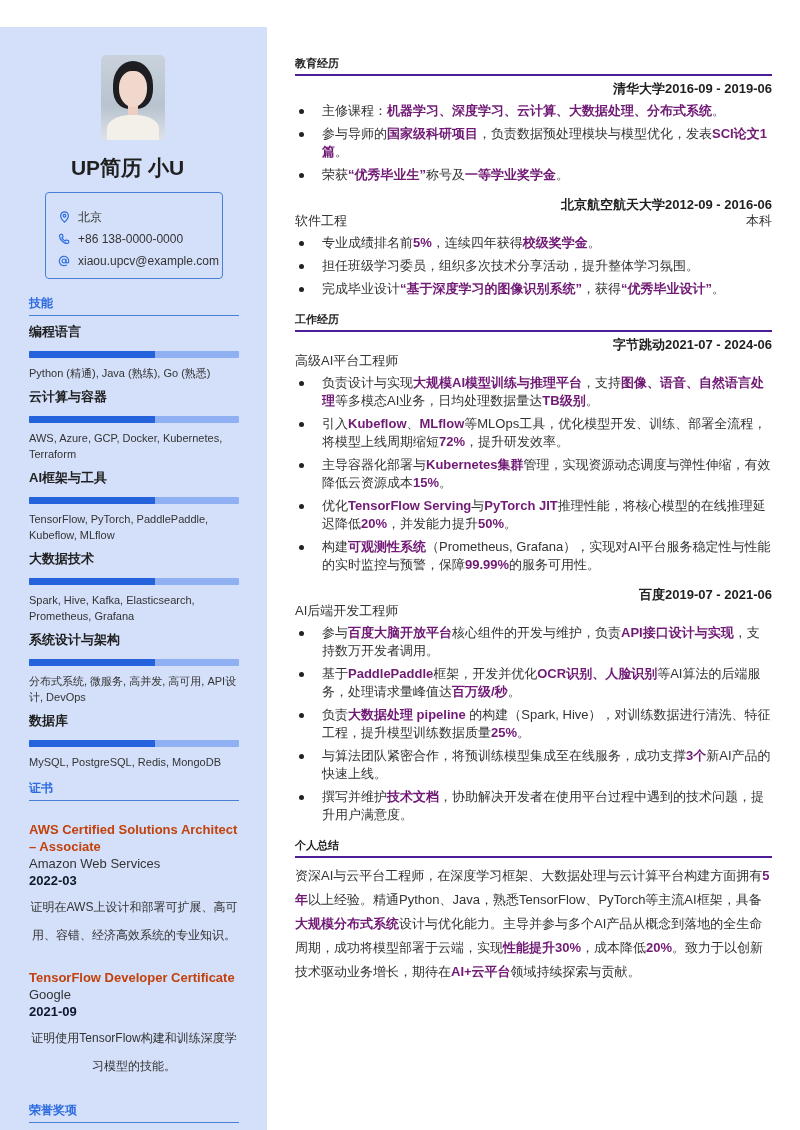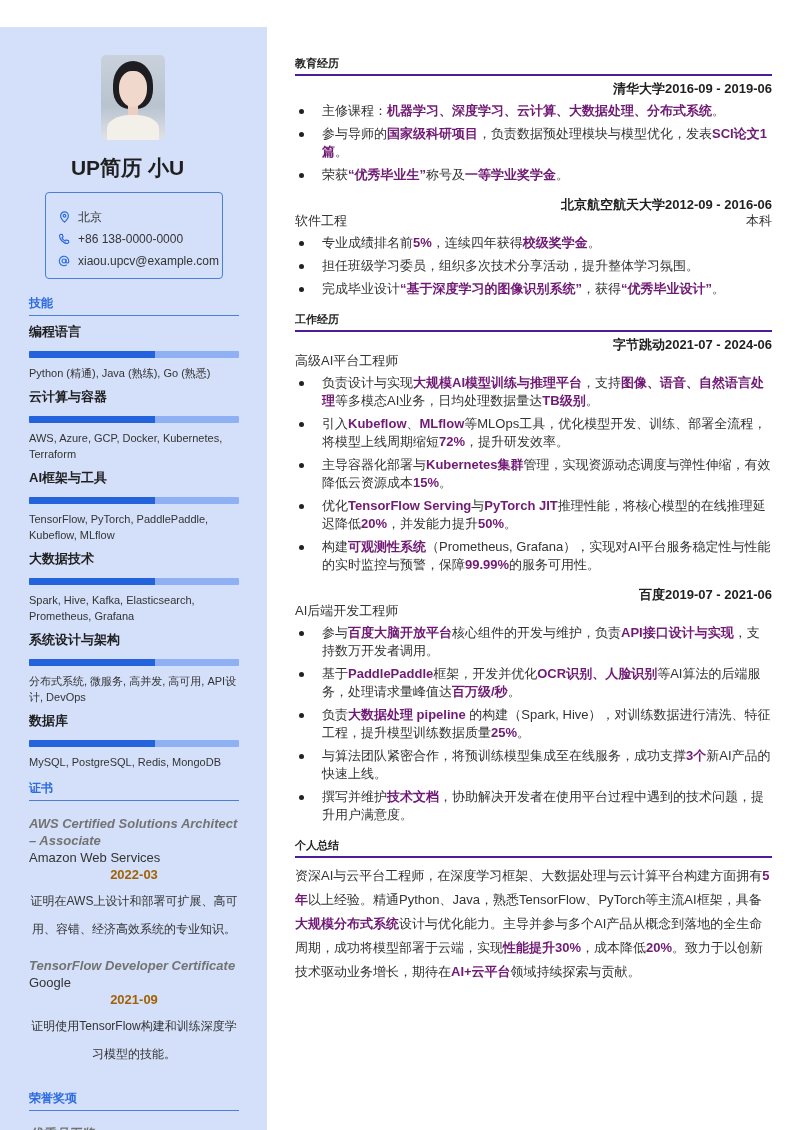--- a/index.html
+++ b/index.html
@@ -29,23 +29,23 @@
   .contact-row { display: flex; align-items: center; height: 22px; font-size: 12px; color: #333; }
   .contact-row .ico { width: 14px; height: 14px; margin-right: 7px; color: #2c6ae0; display: inline-flex; align-items: center; justify-content: center; }
 
   .sb-sections { position: absolute; left: 29px; top: 268px; width: 210px; }
   .sb-heading { color: #2c6ae0; font-size: 12px; font-weight: bold; padding-bottom: 3px; border-bottom: 1.5px solid #4a7fd6; margin-bottom: 6px; }
   .skill-name { font-size: 13px; font-weight: bold; color: #1f1f1f; margin-top: 2px; height: 20px; line-height: 20px; }
   .skill-bar { position: relative; height: 7px; margin: 9px 0 7px 0; background: #8fb0f2; border-radius: 1px; }
   .skill-bar .fill { position: absolute; left: 0; top: 0; height: 7px; background: #2563dc; border-radius: 1px 0 0 1px; }
   .skill-desc { font-size: 11px; color: #333; line-height: 16px; margin-bottom: 6px; }
 
-  .cert-title { font-size: 13px; font-weight: bold; color: #737373; line-height: 17px; margin-top: 14px; font-style: italic; }
+  .cert-title { font-size: 13px; font-weight: bold; color: #c2410c; line-height: 17px; margin-top: 20px; }
   .cert-org { font-size: 13px; color: #333; line-height: 17px; }
-  .cert-date { font-size: 13px; font-weight: bold; color: #a16207; line-height: 17px; text-align: center; }
+  .cert-date { font-size: 13px; font-weight: bold; color: #0f172a; line-height: 17px; }
   .cert-desc { font-size: 12px; color: #333; line-height: 28px; margin-top: 4px; margin-bottom: 10px; text-align: center; }
 
   .main { position: absolute; left: 295px; top: 56px; width: 477px; }
   .m-heading { font-size: 11px; font-weight: bold; color: #222; padding-bottom: 3px; border-bottom: 2px solid #4c1d95; margin-bottom: 4px; }
   .entry-head { display: flex; justify-content: flex-end; font-size: 13px; line-height: 17px; }
   .entry-head .org { font-weight: bold; color: #1f1f1f; }
   .entry-head .date { font-weight: bold; color: #1f1f1f; }
   .entry-sub { display: flex; justify-content: space-between; font-size: 13px; line-height: 16px; color: #333; }
   ul.bullets { list-style: none; margin-top: 5px; }
   ul.bullets li { position: relative; padding-left: 27px; font-size: 13px; line-height: 18px; color: #333; margin-bottom: 5px; }

